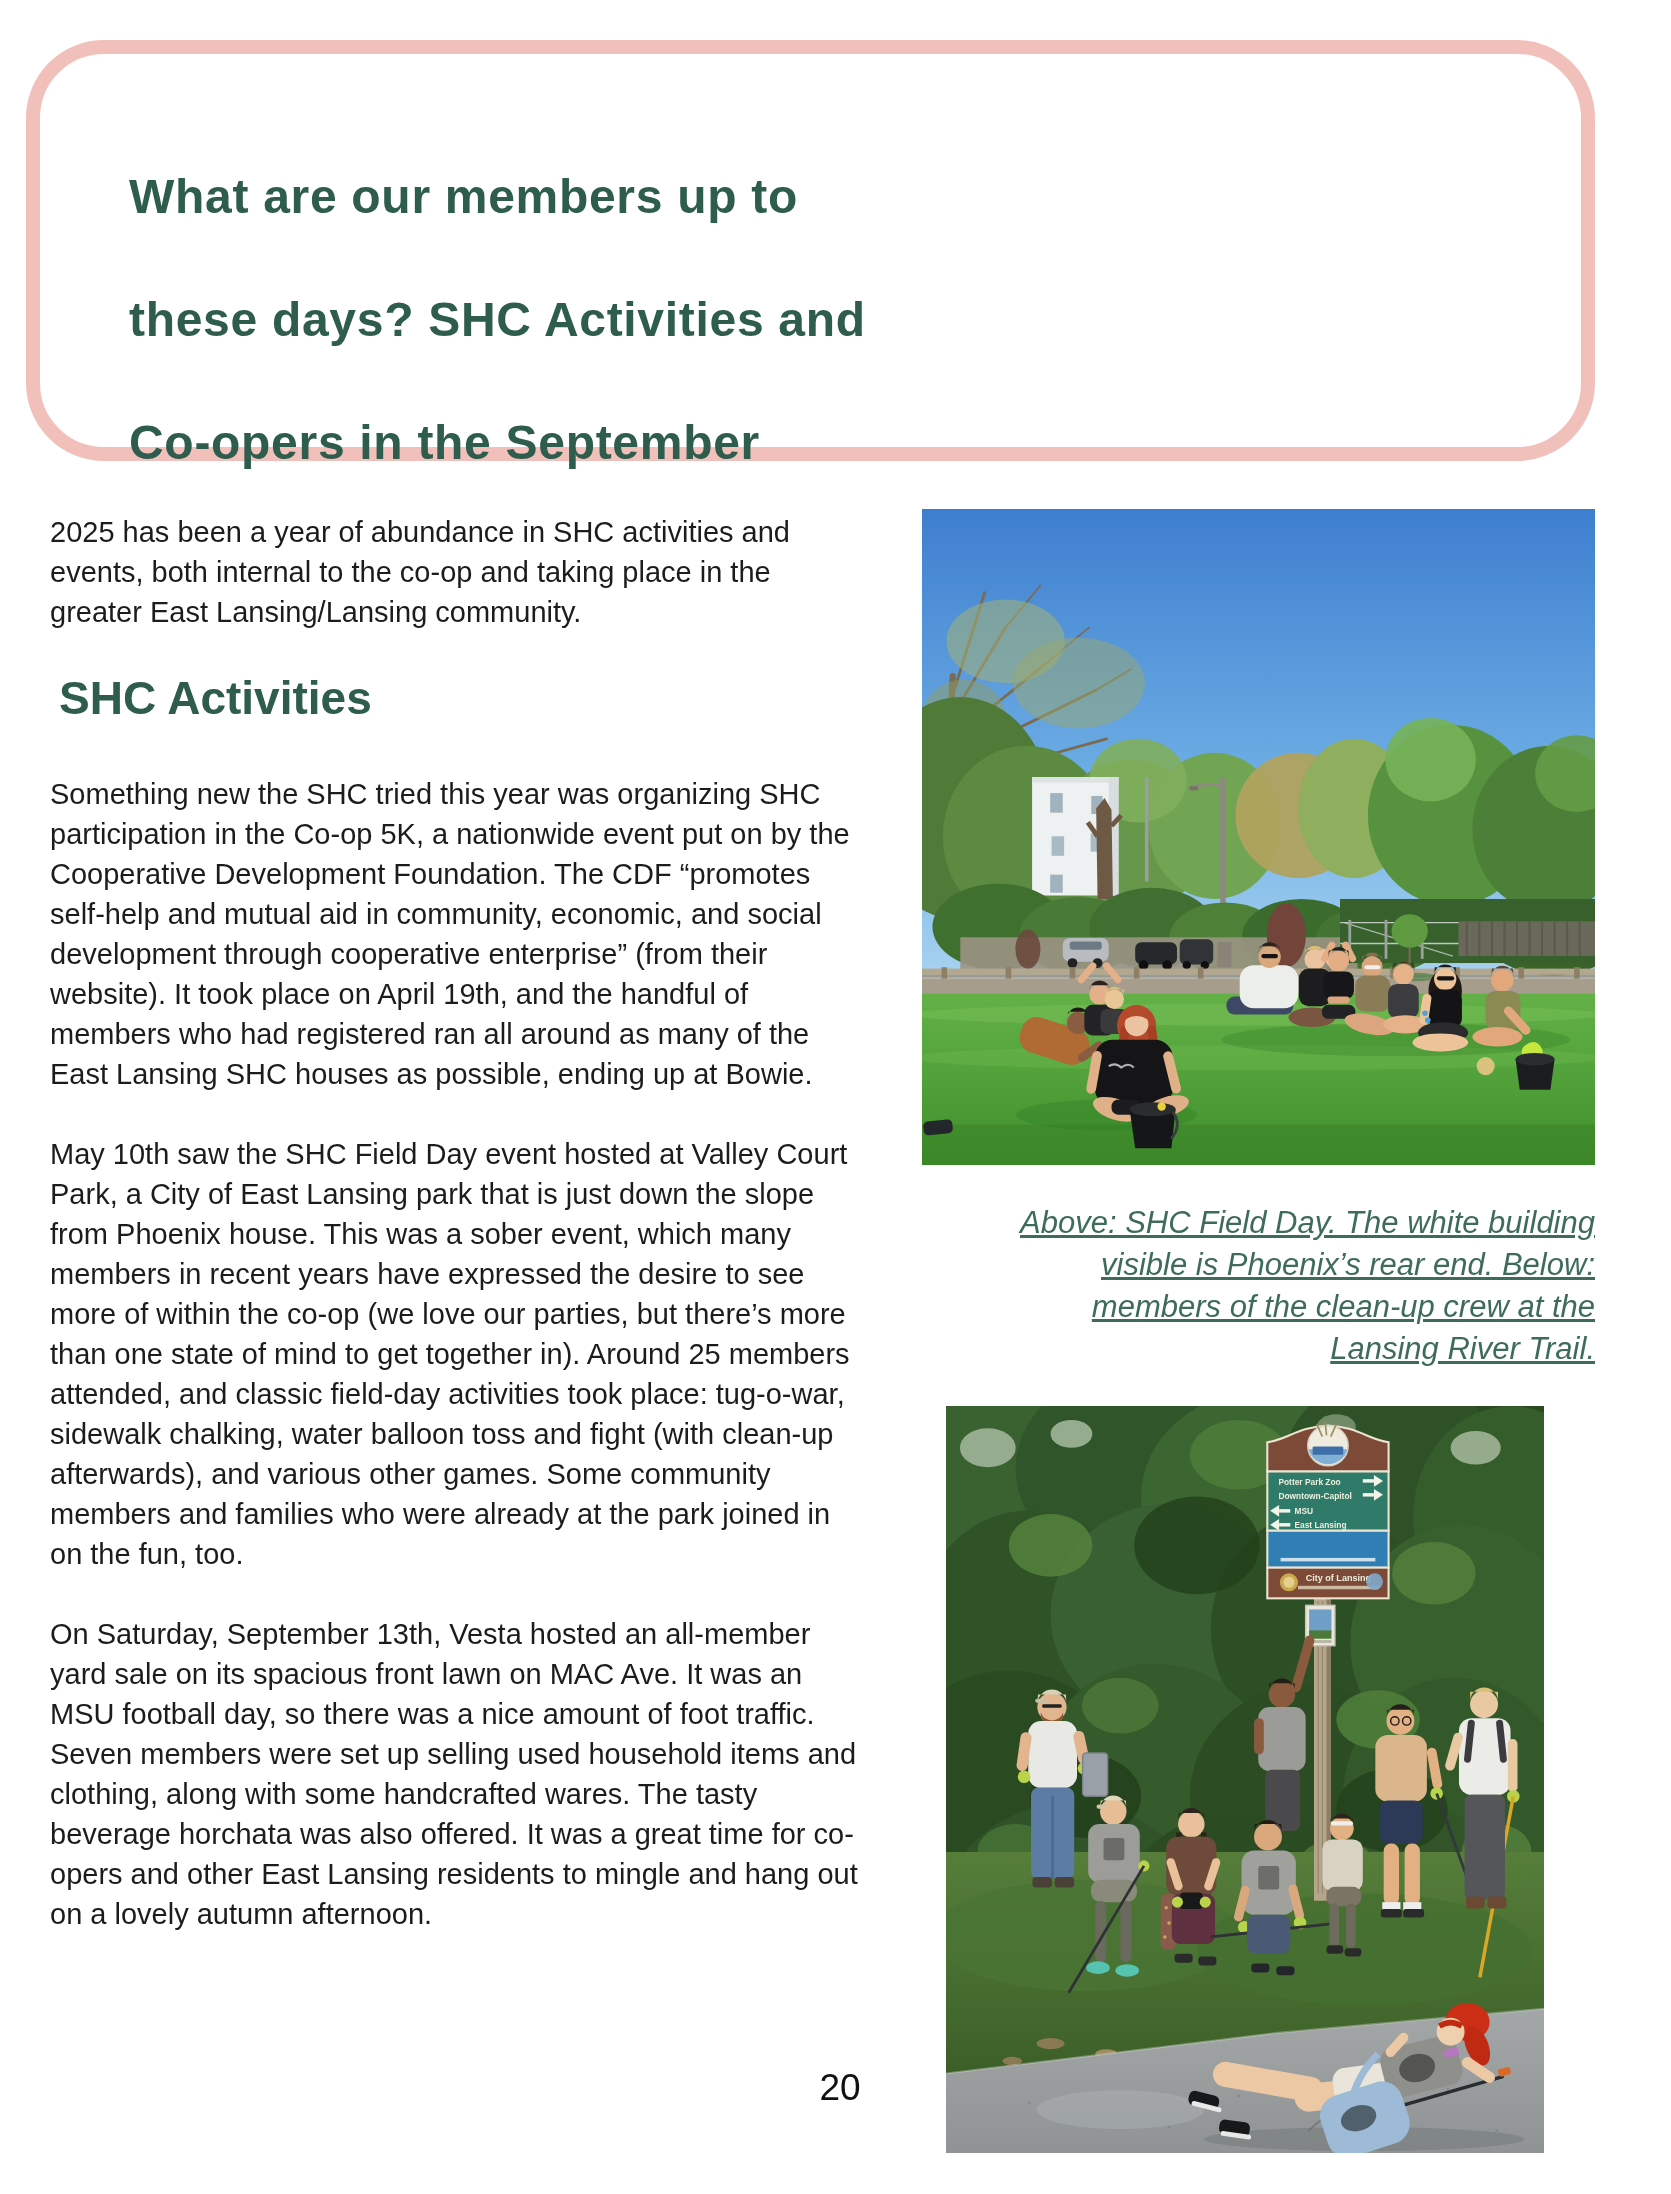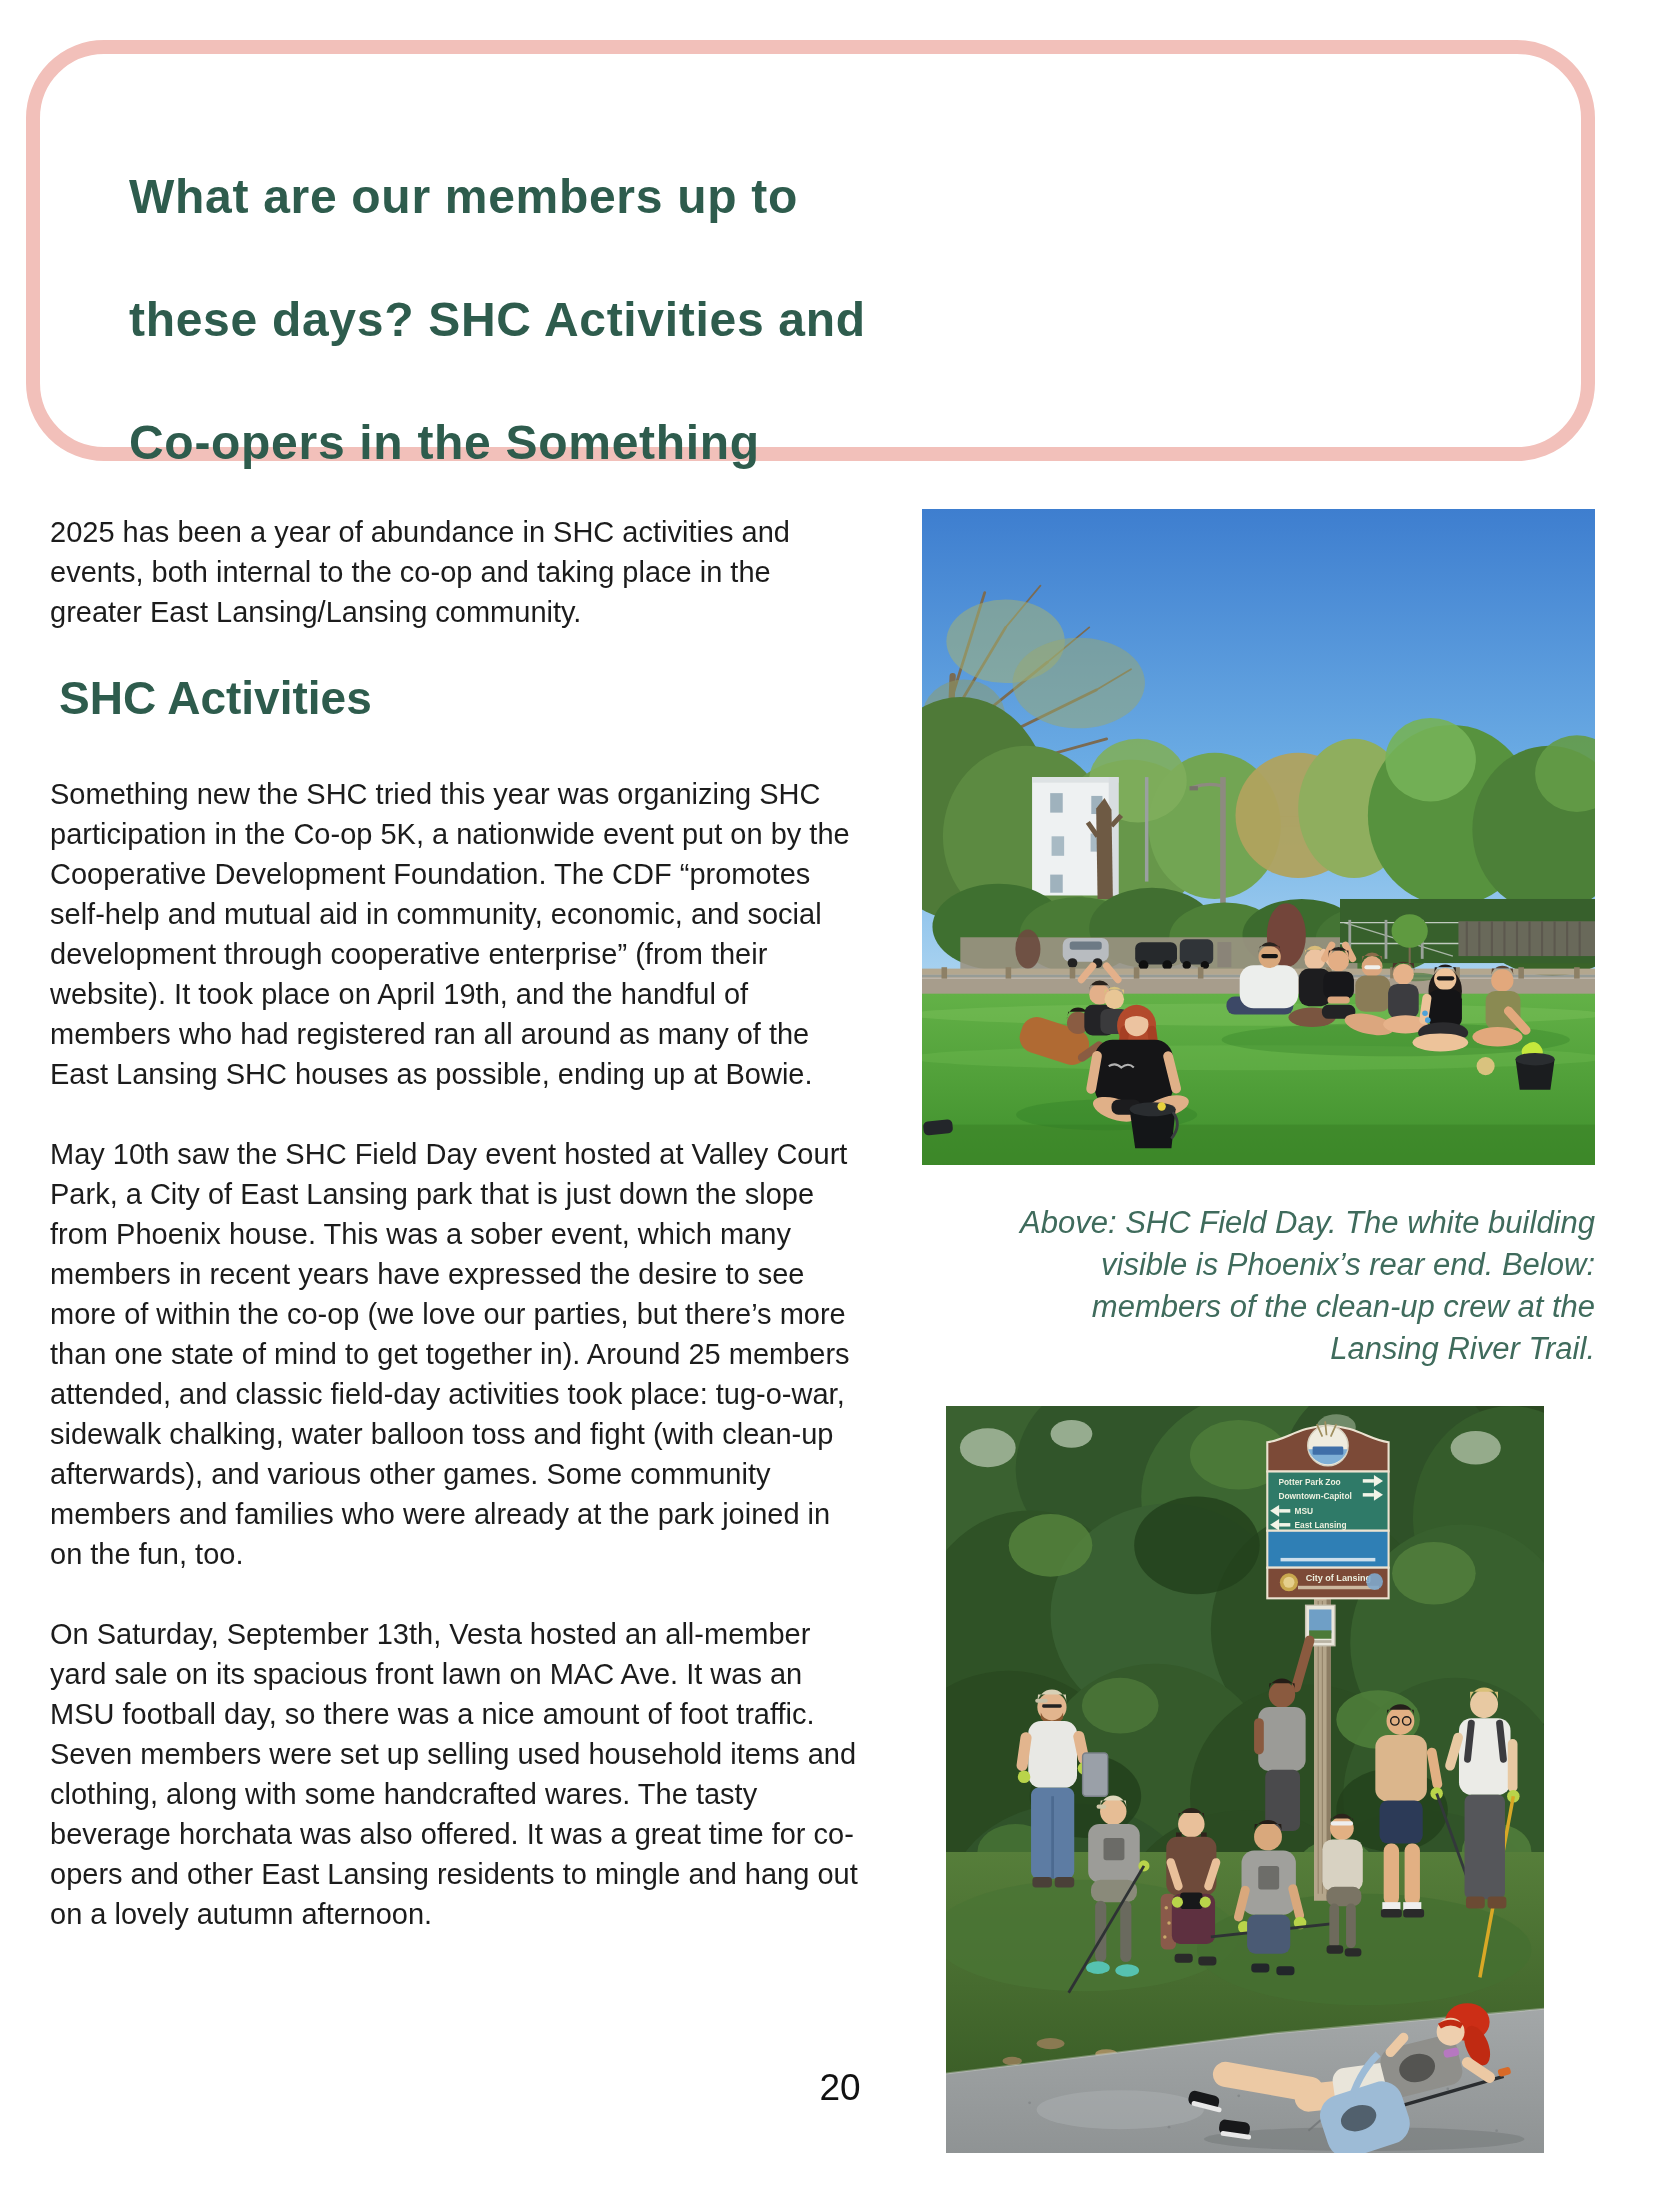--- a/index.html
+++ b/index.html
@@ -12,35 +12,35 @@
       font-size:48px;line-height:123px;font-weight:700;letter-spacing:0.7px;color:#2e5c4d;}
   
   .left-col{position:absolute;left:47px;top:512px;width:812px;color:#1c1c1c;}
   .left-col p{margin:0 0 40px 3px;font-size:29px;line-height:40px;}
   .section-heading{margin:38px 0 50px 12px;font-size:46px;line-height:52px;font-weight:700;color:#2e5c4d;}
   
   .photo-1{position:absolute;left:922px;top:509px;width:673px;height:656px;}
   .photo-2{position:absolute;left:946px;top:1406px;width:598px;height:747px;}
   .photo-1 svg,.photo-2 svg{display:block;width:100%;height:100%;}
   .caption{position:absolute;left:982px;top:1202px;width:613px;text-align:right;
-      font-size:31px;line-height:42px;font-style:italic;color:#3f6b5c;}
+      font-size:31px;line-height:42px;font-style:italic;color:#3f6b5c;text-decoration:underline;}
   .page-number{position:absolute;left:4px;top:2067px;width:1672px;text-align:center;
       font-size:37px;color:#111111;}
   .sign-text{font-family:"Liberation Sans",sans-serif;font-weight:bold;fill:#edf0df;}
 </style>
 </head>
 <body>
 
 <div class="page">
 
   <div class="header-box">
     <div class="header-title">
       <div>What are our members up to</div>
       <div>these days? SHC Activities and</div>
-      <div>Co-opers in the Something</div>
+      <div>Co-opers in the September</div>
     </div>
   </div>
 
   <div class="left-col">
     <p>2025 has been a year of abundance in SHC activities and events, both internal to the co-op and taking place in the greater East Lansing/Lansing community.</p>
     <div class="section-heading">SHC Activities</div>
     <p>Something new the SHC tried this year was organizing SHC participation in the Co-op 5K, a nationwide event put on by the Cooperative Development Foundation. The CDF “promotes self-help and mutual aid in community, economic, and social development through cooperative enterprise” (from their website). It took place on April 19th, and the handful of members who had registered ran all around as many of the East Lansing SHC houses as possible, ending up at Bowie.</p>
     <p>May 10th saw the SHC Field Day event hosted at Valley Court Park, a City of East Lansing park that is just down the slope from Phoenix house. This was a sober event, which many members in recent years have expressed the desire to see more of within the co-op (we love our parties, but there’s more than one state of mind to get together in). Around 25 members attended, and classic field-day activities took place: tug-o-war, sidewalk chalking, water balloon toss and fight (with clean-up afterwards), and various other games. Some community members and families who were already at the park joined in on the fun, too.</p>
     <p>On Saturday, September 13th, Vesta hosted an all-member yard sale on its spacious front lawn on MAC Ave. It was an MSU football day, so there was a nice amount of foot traffic. Seven members were set up selling used household items and clothing, along with some handcrafted wares. The tasty beverage horchata was also offered. It was a great time for co-opers and other East Lansing residents to mingle and hang out on a lovely autumn afternoon.</p>
   </div>

